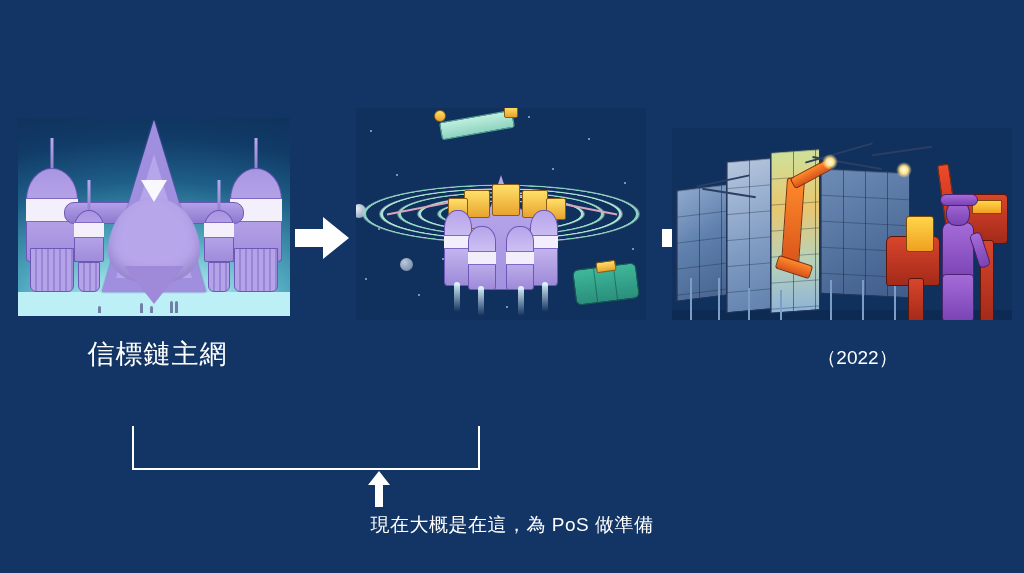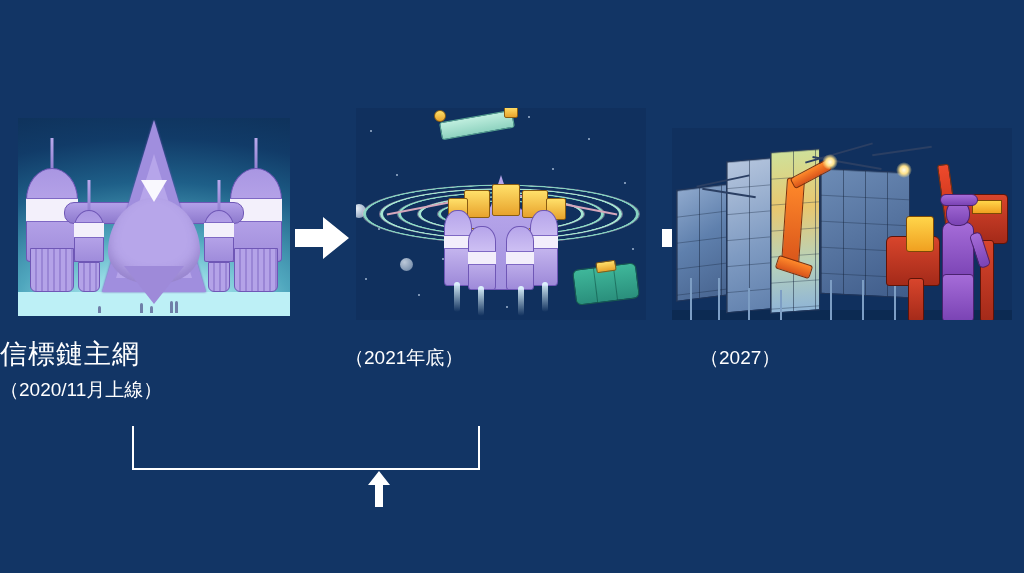--- a/index.html
+++ b/index.html
@@ -292,20 +292,21 @@
   
   .step-arrow {
     position: absolute;
     width: 54px; height: 46px;
   }
   .step-arrow svg { display: block; }
 
   
   .caption {
     position: absolute;
+    text-align: center;
     color: #ffffff;
     line-height: 1.2;
   }
   .caption .title {
     font-size: 27px;
     letter-spacing: 1px;
     white-space: nowrap;
   }
   .caption .sub {
     font-size: 19px;
@@ -526,37 +527,36 @@
 
     <div class="worker" style="right:38px; top:94px;  width:30px; height:56px; border-radius:8px 8px 4px 4px;"></div>
     <div class="worker" style="right:42px; top:72px;  width:22px; height:24px; border-radius:50% 50% 40% 40%;"></div>
     <div class="worker" style="right:34px; top:66px;  width:36px; height:10px; border-radius:6px;"></div>
     <div class="worker" style="right:38px; top:146px; width:30px; height:46px; border-radius:4px;"></div>
     <div class="worker" style="right:26px; top:104px; width:10px; height:34px; border-radius:5px; transform:rotate(-18deg);"></div>
   </div>
 
   <div class="caption" style="left:0; width:315px; top:338px;">
     <div class="title">信標鏈主網</div>
-    <div class="sub">（2020/11月上線）</div>
   </div>
 
   <div class="caption" style="left:345px; width:315px; top:338px;">
-    <div class="sub">（2021年底）</div>
   </div>
 
   <div class="caption" style="left:700px; width:315px; top:338px;">
-    <div class="sub">（2027）</div>
+    <div class="sub">（2022）</div>
   </div>
 
   <div id="bracket">
     <div class="v l"></div>
     <div class="v r"></div>
     <div class="h"></div>
   </div>
 
   <div id="up-arrow">
     <svg width="22" height="36" viewBox="0 0 22 36">
       <polygon points="11,0 22,14 15,14 15,36 7,36 7,14 0,14" fill="#ffffff"></polygon>
     </svg>
   </div>
 
+  <div id="note">現在大概是在這，為 PoS 做準備</div>
 
 </div>
 
 </body></html>

